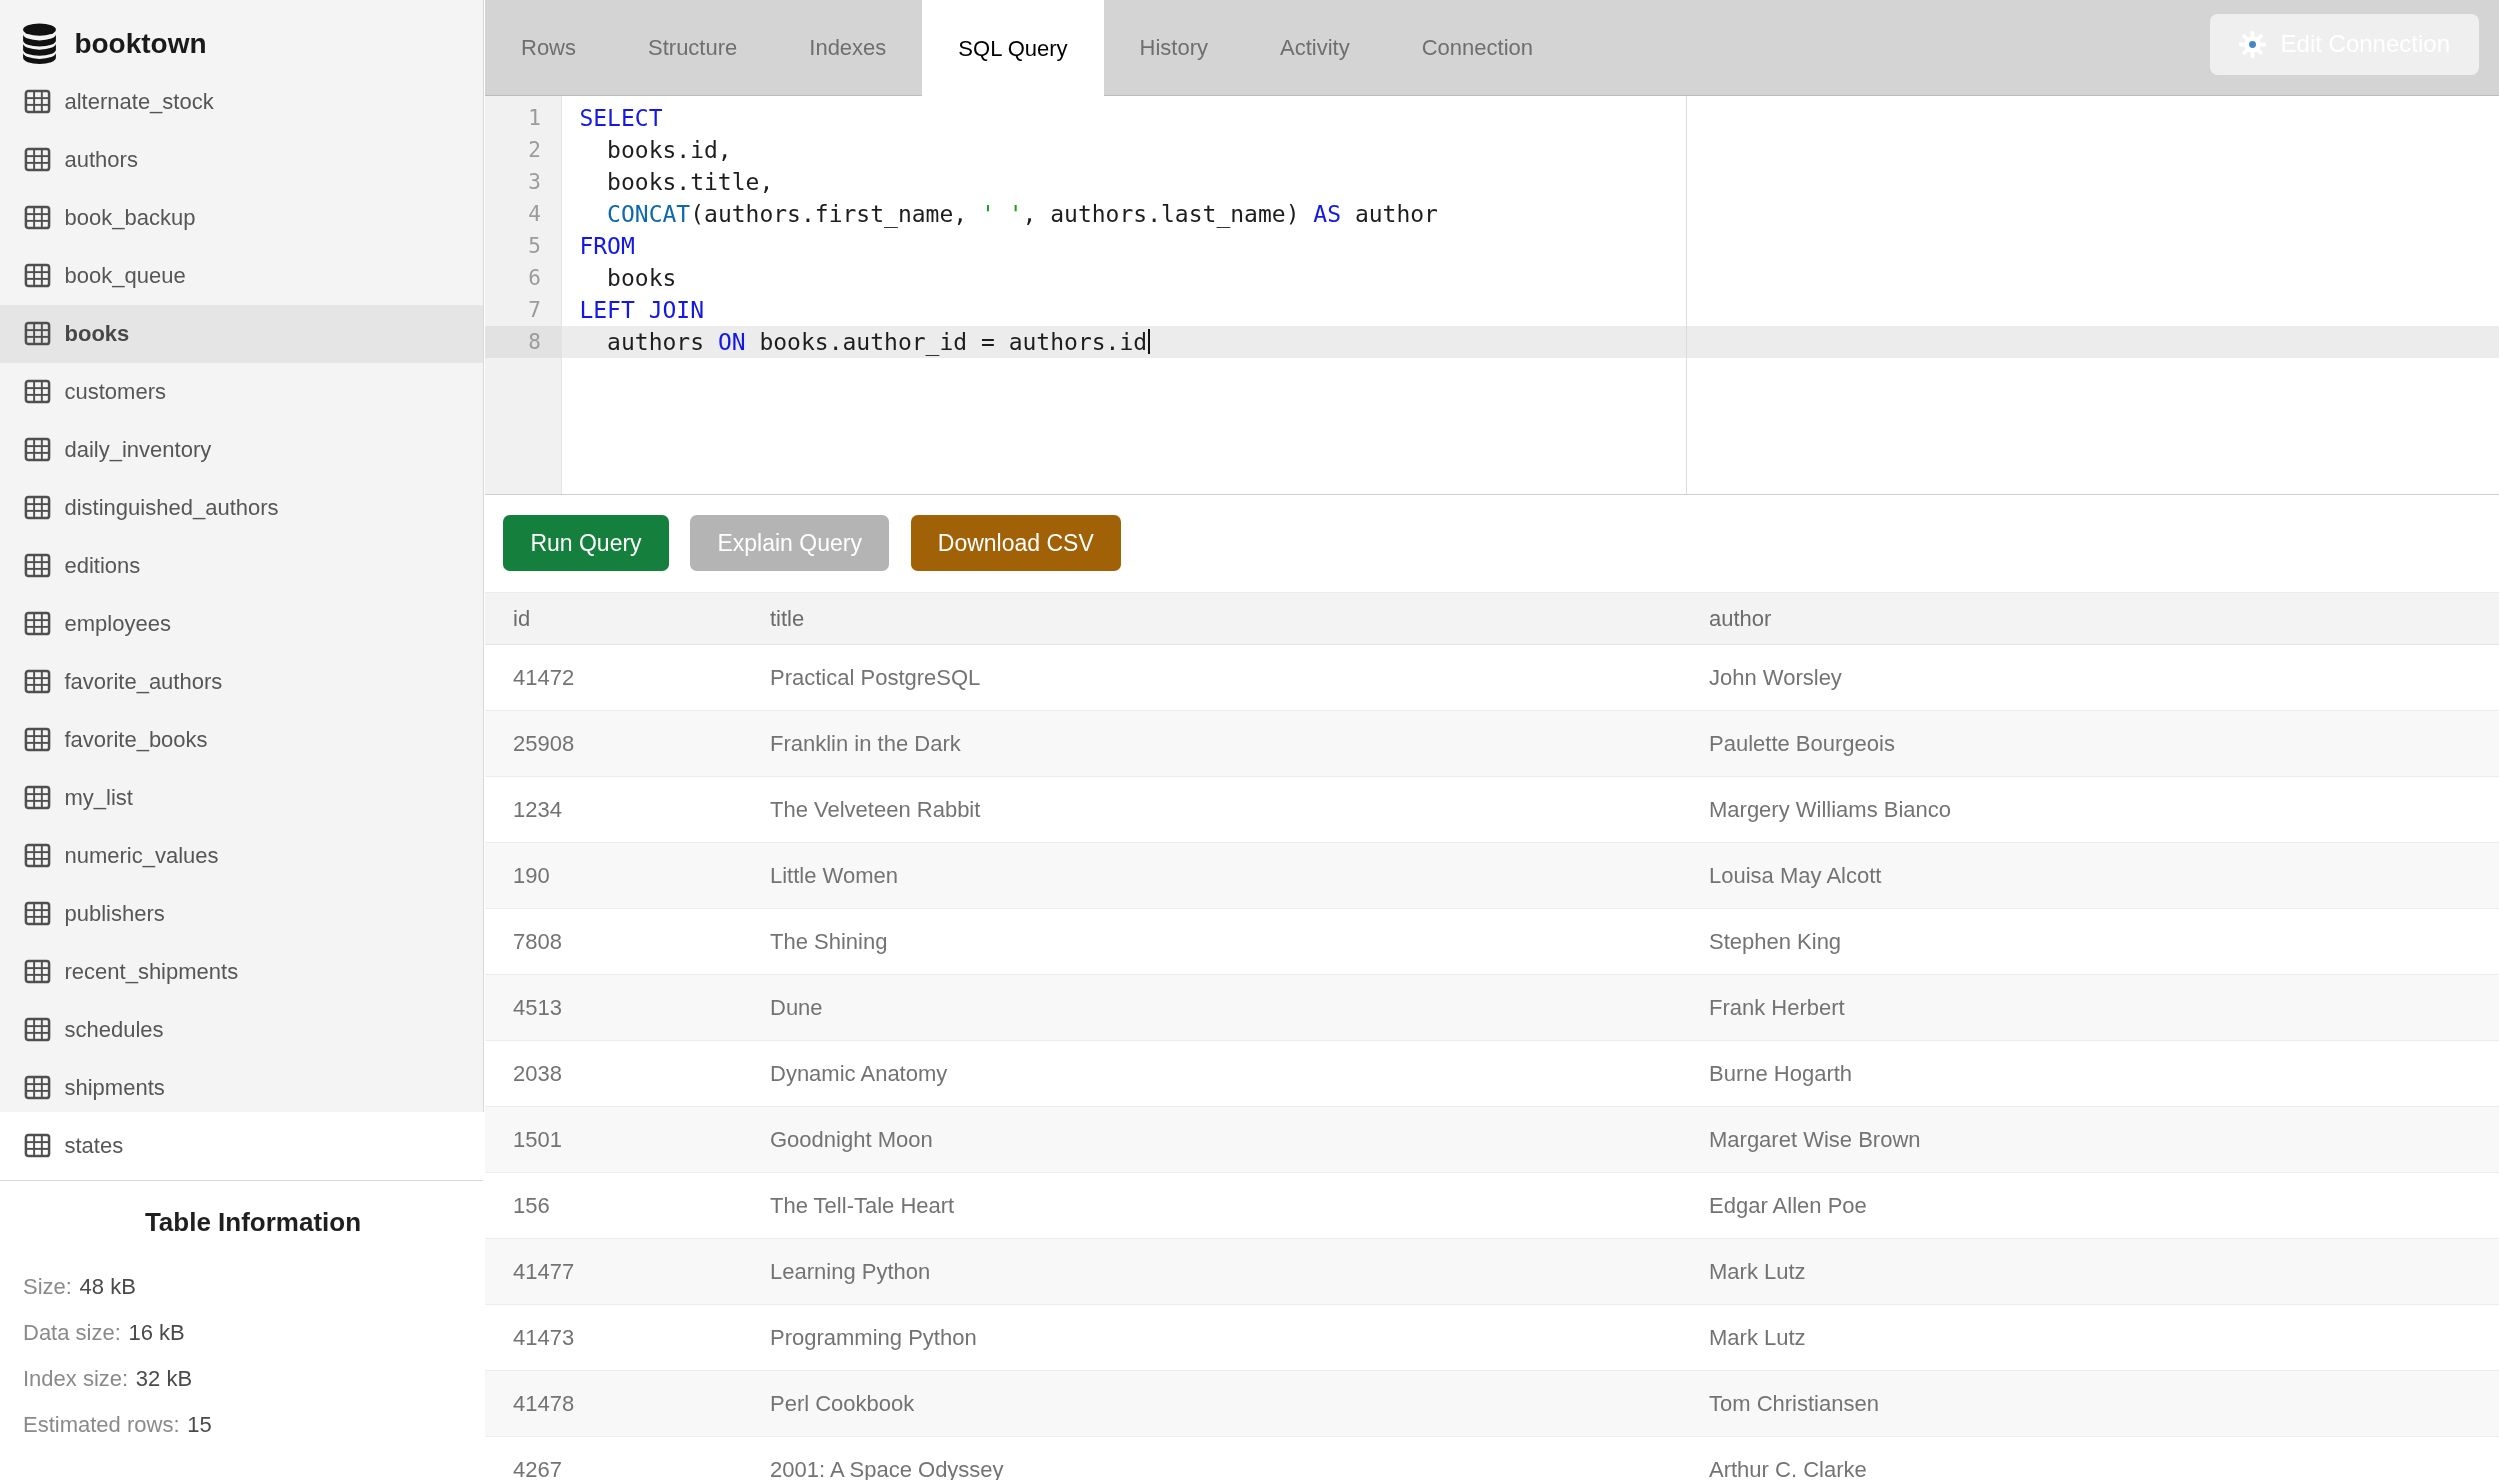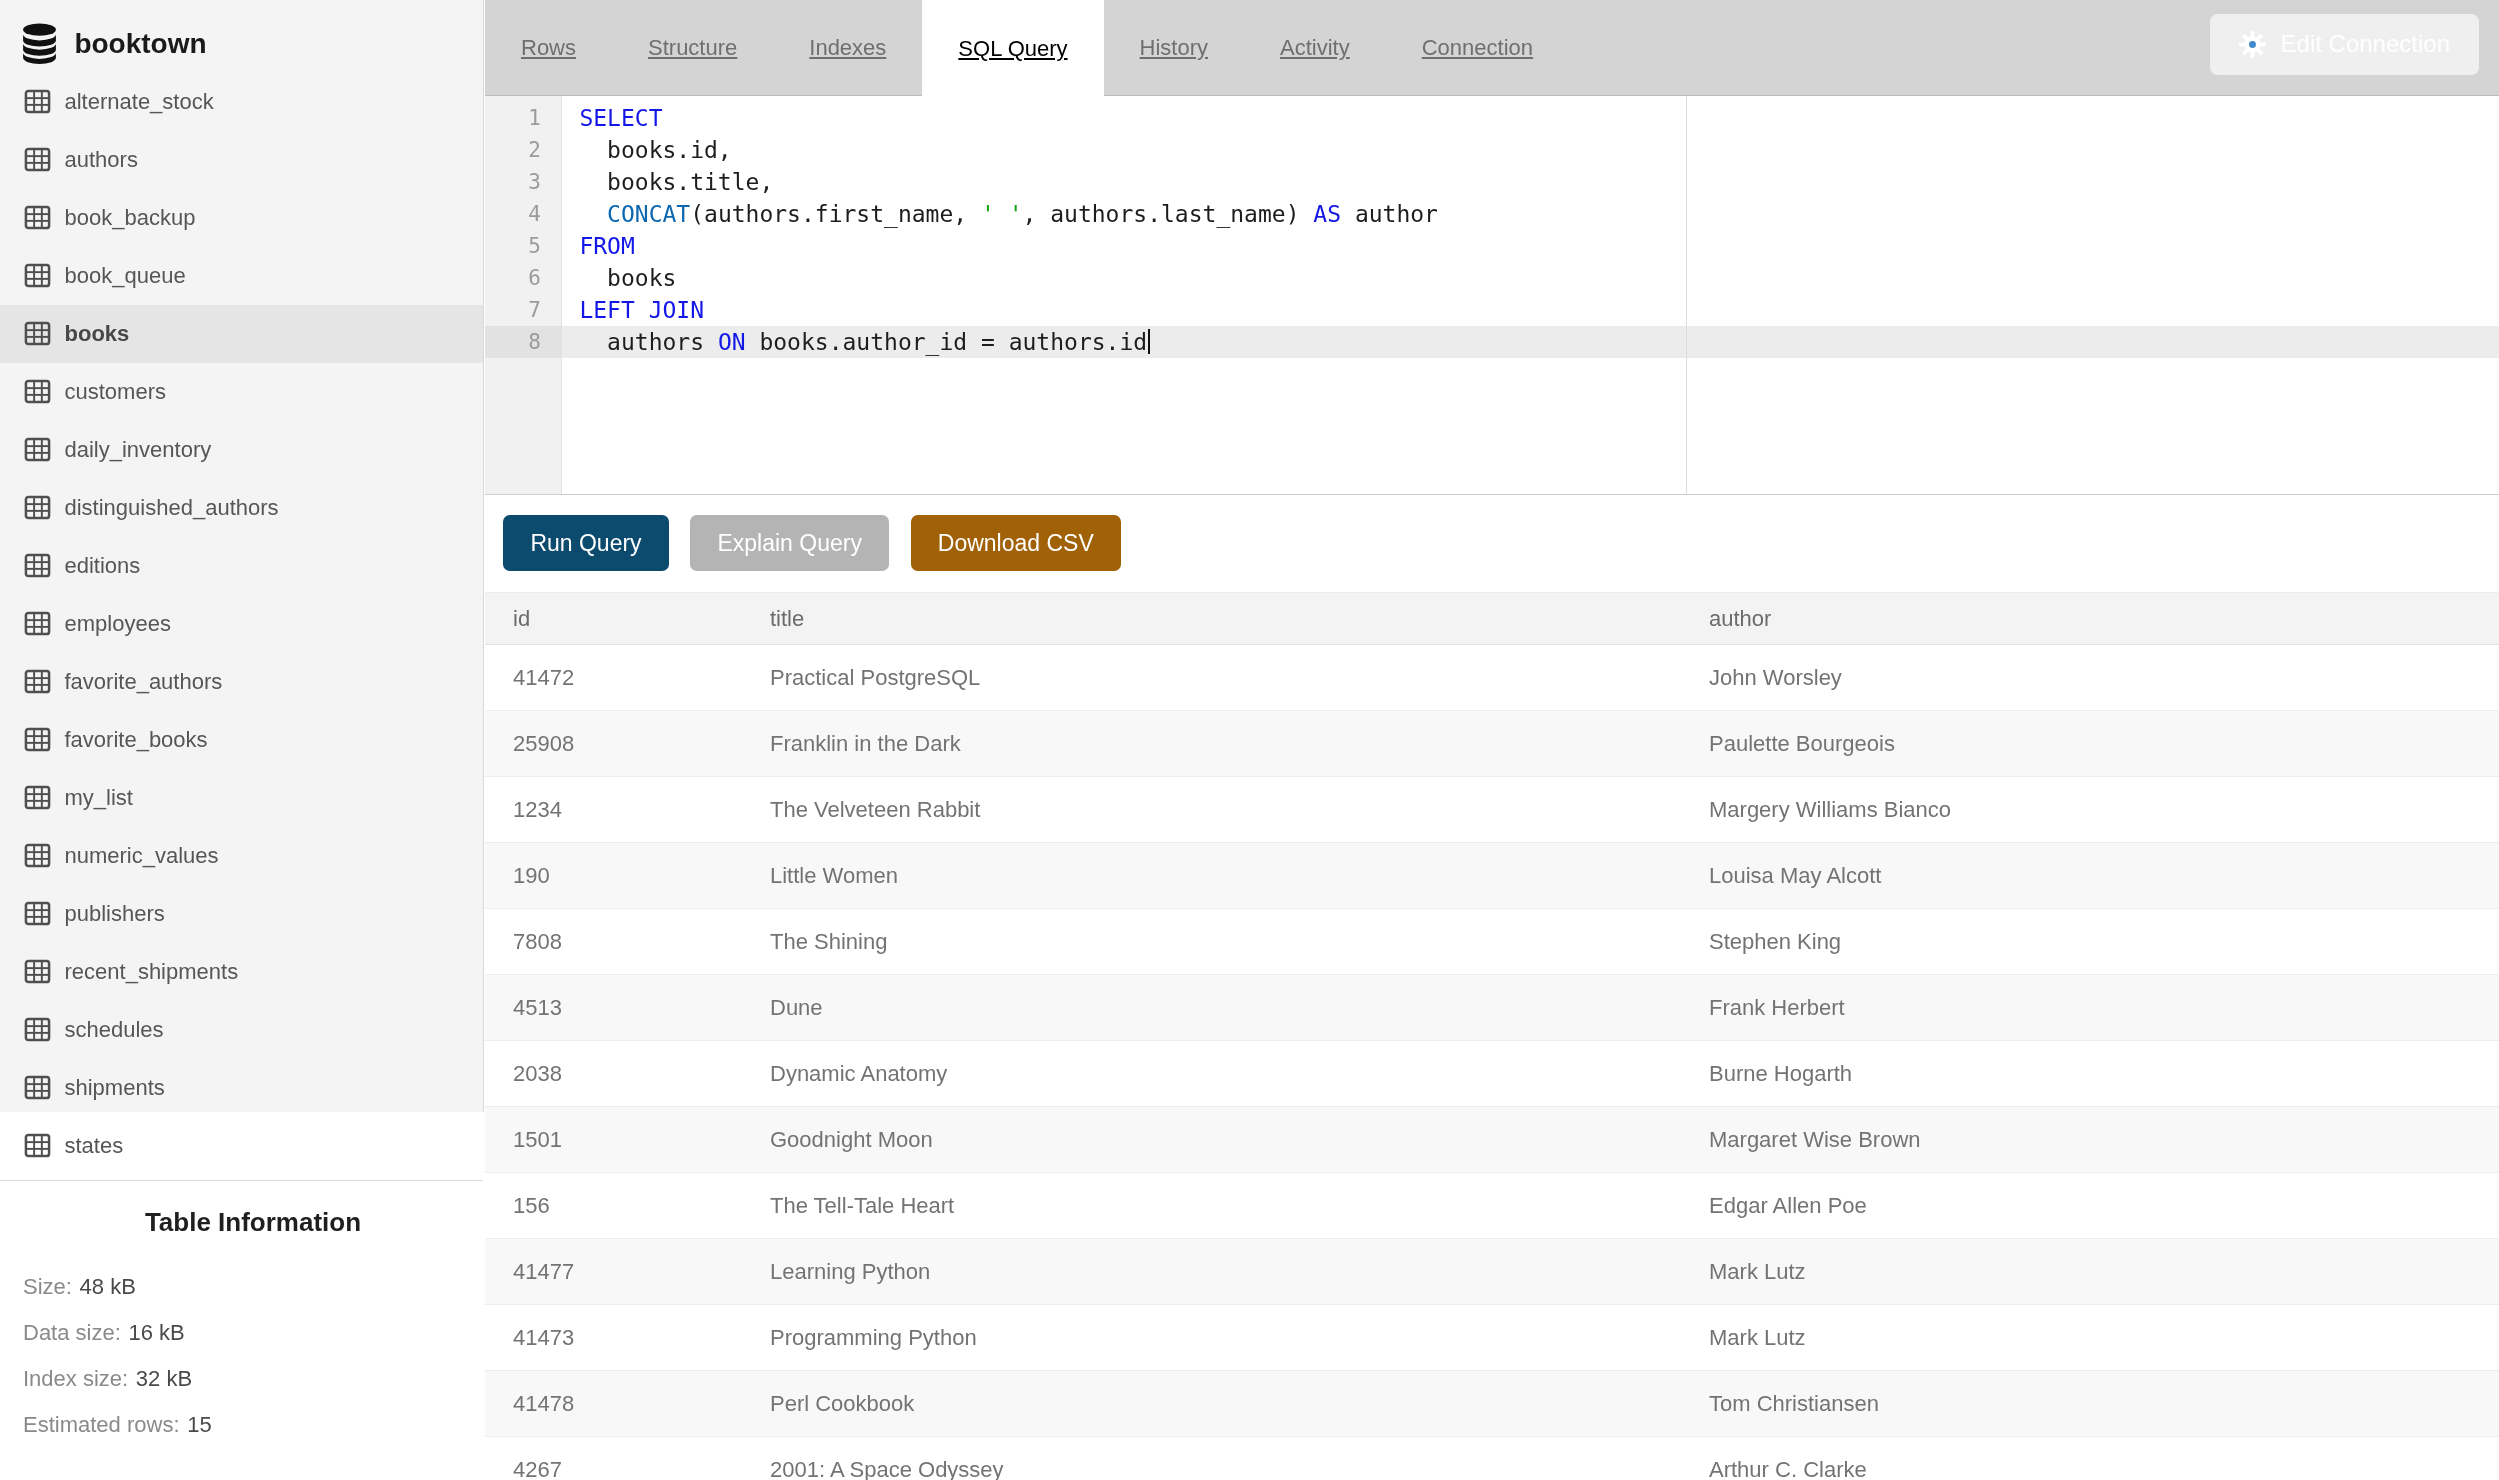--- a/index.html
+++ b/index.html
@@ -36,21 +36,21 @@
   
   .main { position:absolute; left:485px; top:0; right:0; bottom:0; }
 
   .tab-bar {
     position:relative; height:96px; background:#d4d4d4;
     border-bottom:1px solid #bcbcbc; display:flex; align-items:stretch;
   }
   .tabs { display:flex; }
   .tab {
     display:flex; align-items:center; padding:0 36px; font-size:22px;
-    color:#6f6f6f; height:96px; cursor:pointer;text-decoration:underline;
+    color:#6f6f6f; height:96px; cursor:pointer;
   }
   .tab.active {
     background:#ffffff; color:#000; height:97px; position:relative; z-index:2;
   }
   .edit-conn-btn {
     position:absolute; right:21px; top:13.5px; height:61px; padding:0 29px;
     border:none; border-radius:7.7px; color:#fff; font-size:24px;
     display:flex; align-items:center; gap:14.5px; cursor:pointer;
     font-family:"Liberation Sans", sans-serif;
   }
@@ -422,21 +422,21 @@
         <div class="cline"><span class="ln">4</span><span class="code"><span>  </span><span class="fn">CONCAT</span><span>(authors.first_name, </span><span class="str">' '</span><span>, authors.last_name) </span><span class="kw">AS</span><span> author</span></span></div>
         <div class="cline"><span class="ln">5</span><span class="code"><span class="kw">FROM</span></span></div>
         <div class="cline"><span class="ln">6</span><span class="code"><span>  books</span></span></div>
         <div class="cline"><span class="ln">7</span><span class="code"><span class="kw">LEFT JOIN</span></span></div>
         <div class="cline active"><span class="ln">8</span><span class="code"><span>  authors </span><span class="kw">ON</span><span> books.author_id = authors.id</span><span class="cursor"></span></span></div>
       </div>
     <div class="editor-divider"></div>
   </div>
 
   <div class="toolbar">
-    <button class="btn" style="background:#0c4a6e">Run Query</button>
+    <button class="btn" style="background:#15803d">Run Query</button>
     <button class="btn gray" style="background:#b4b4b4">Explain Query</button>
     <button class="btn gray" style="background:#a16207">Download CSV</button>
   </div>
 
   <table class="results">
     <colgroup>
         <col class="c-id">
         <col class="c-title">
         <col>
       </colgroup>

